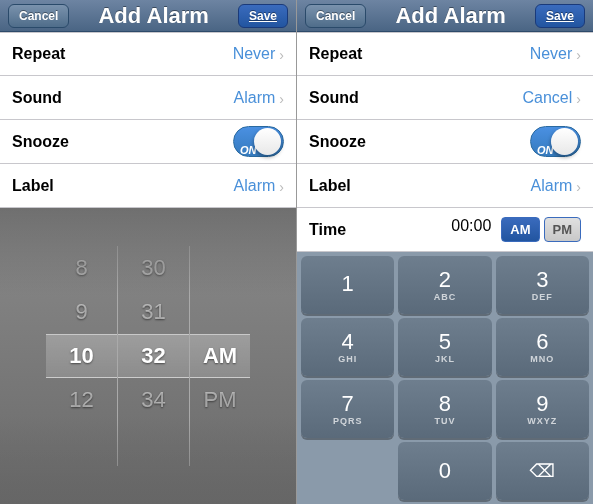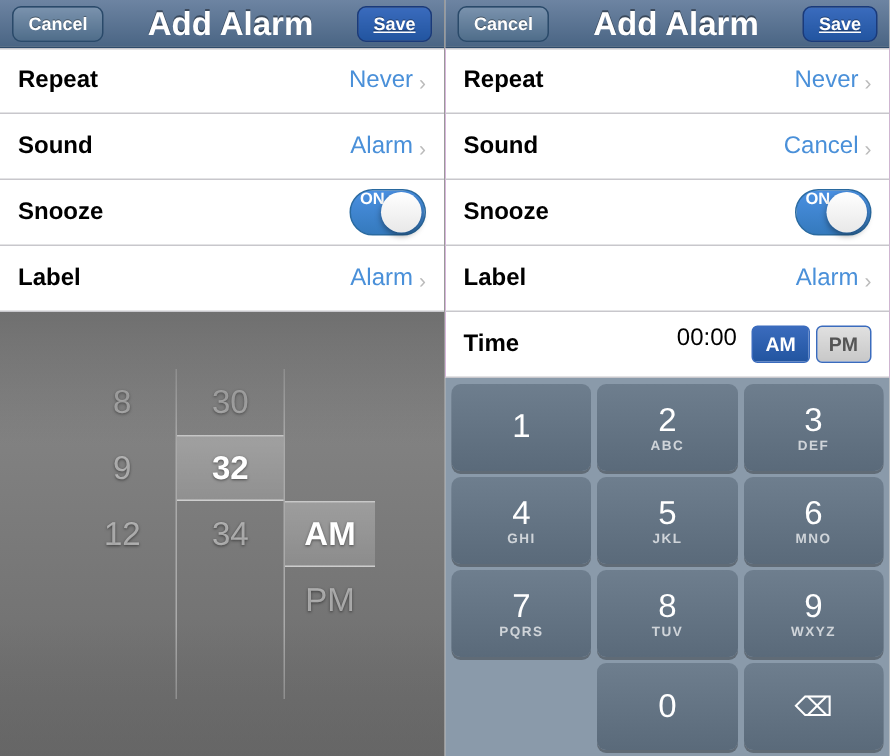--- a/index.html
+++ b/index.html
@@ -98,24 +98,25 @@
       font-size: 14px;
     }
 
     
     .toggle-switch {
       width: 51px;
       height: 31px;
       background: linear-gradient(to bottom, #4a90e2 0%, #357abd 100%);
       border-radius: 16px;
       display: flex;
-      align-items: flex-start;
+      align-items: flex-end;
       position: relative;
       cursor: pointer;
       border: 1px solid #2a6aa0;
+      font-style: italic;
     }
 
     .toggle-label-on {
       color: #fff;
       font-size: 11px;
       font-weight: bold;
       margin-left: 6px;
     }
 
     .toggle-knob {
@@ -336,25 +337,27 @@
       </span>
     </div>
   </div>
 
   <div class="picker-area">
     <div class="picker-container">
 
       <div class="picker-column">
         <div class="picker-cell dimmed">8</div>
         <div class="picker-cell dimmed">9</div>
+        <div class="picker-cell selected">10</div>
         <div class="picker-cell dimmed">12</div>
       </div>
 
       <div class="picker-column">
         <div class="picker-cell dimmed">30</div>
+        <div class="picker-cell dimmed">31</div>
         <div class="picker-cell selected">32</div>
         <div class="picker-cell dimmed">34</div>
       </div>
 
       <div class="picker-column">
         <div class="picker-cell"></div>
         <div class="picker-cell"></div>
         <div class="picker-cell selected">AM</div>
         <div class="picker-cell dimmed">PM</div>
         <div class="picker-cell"></div>

